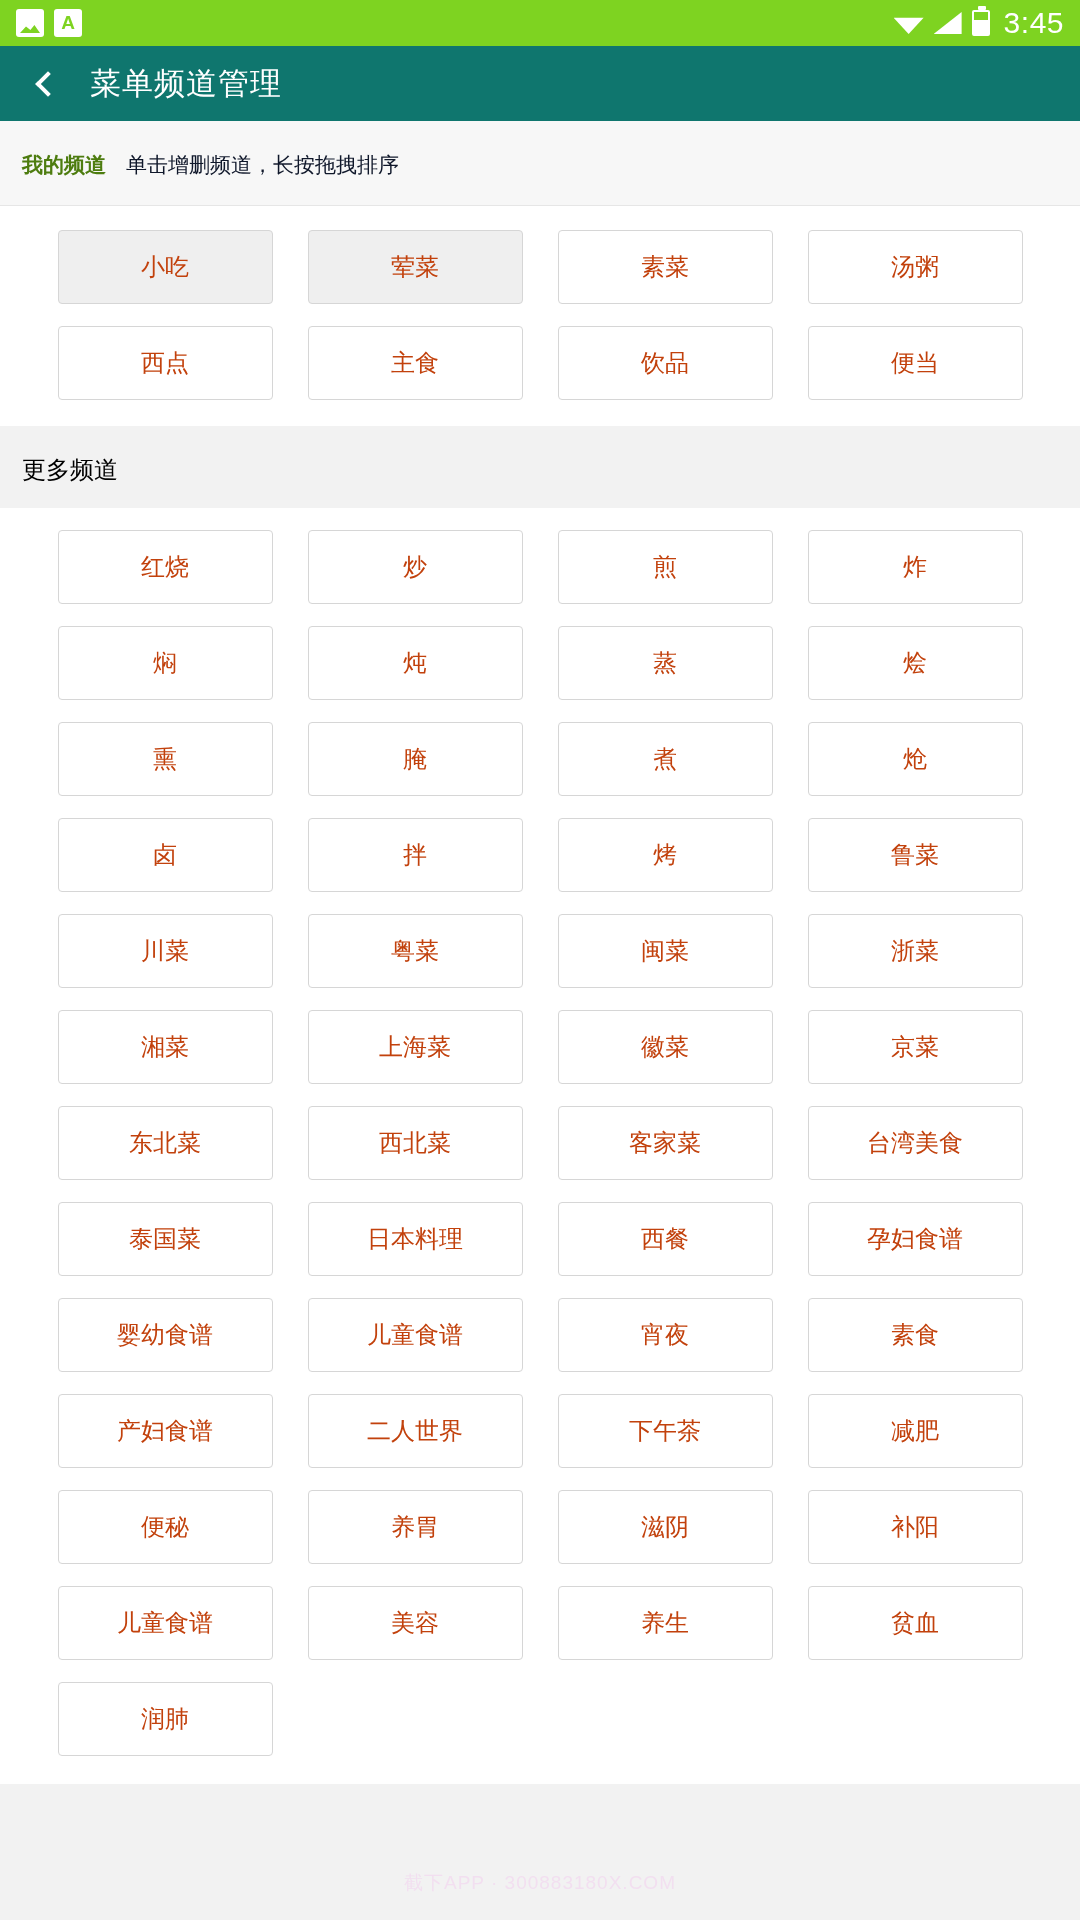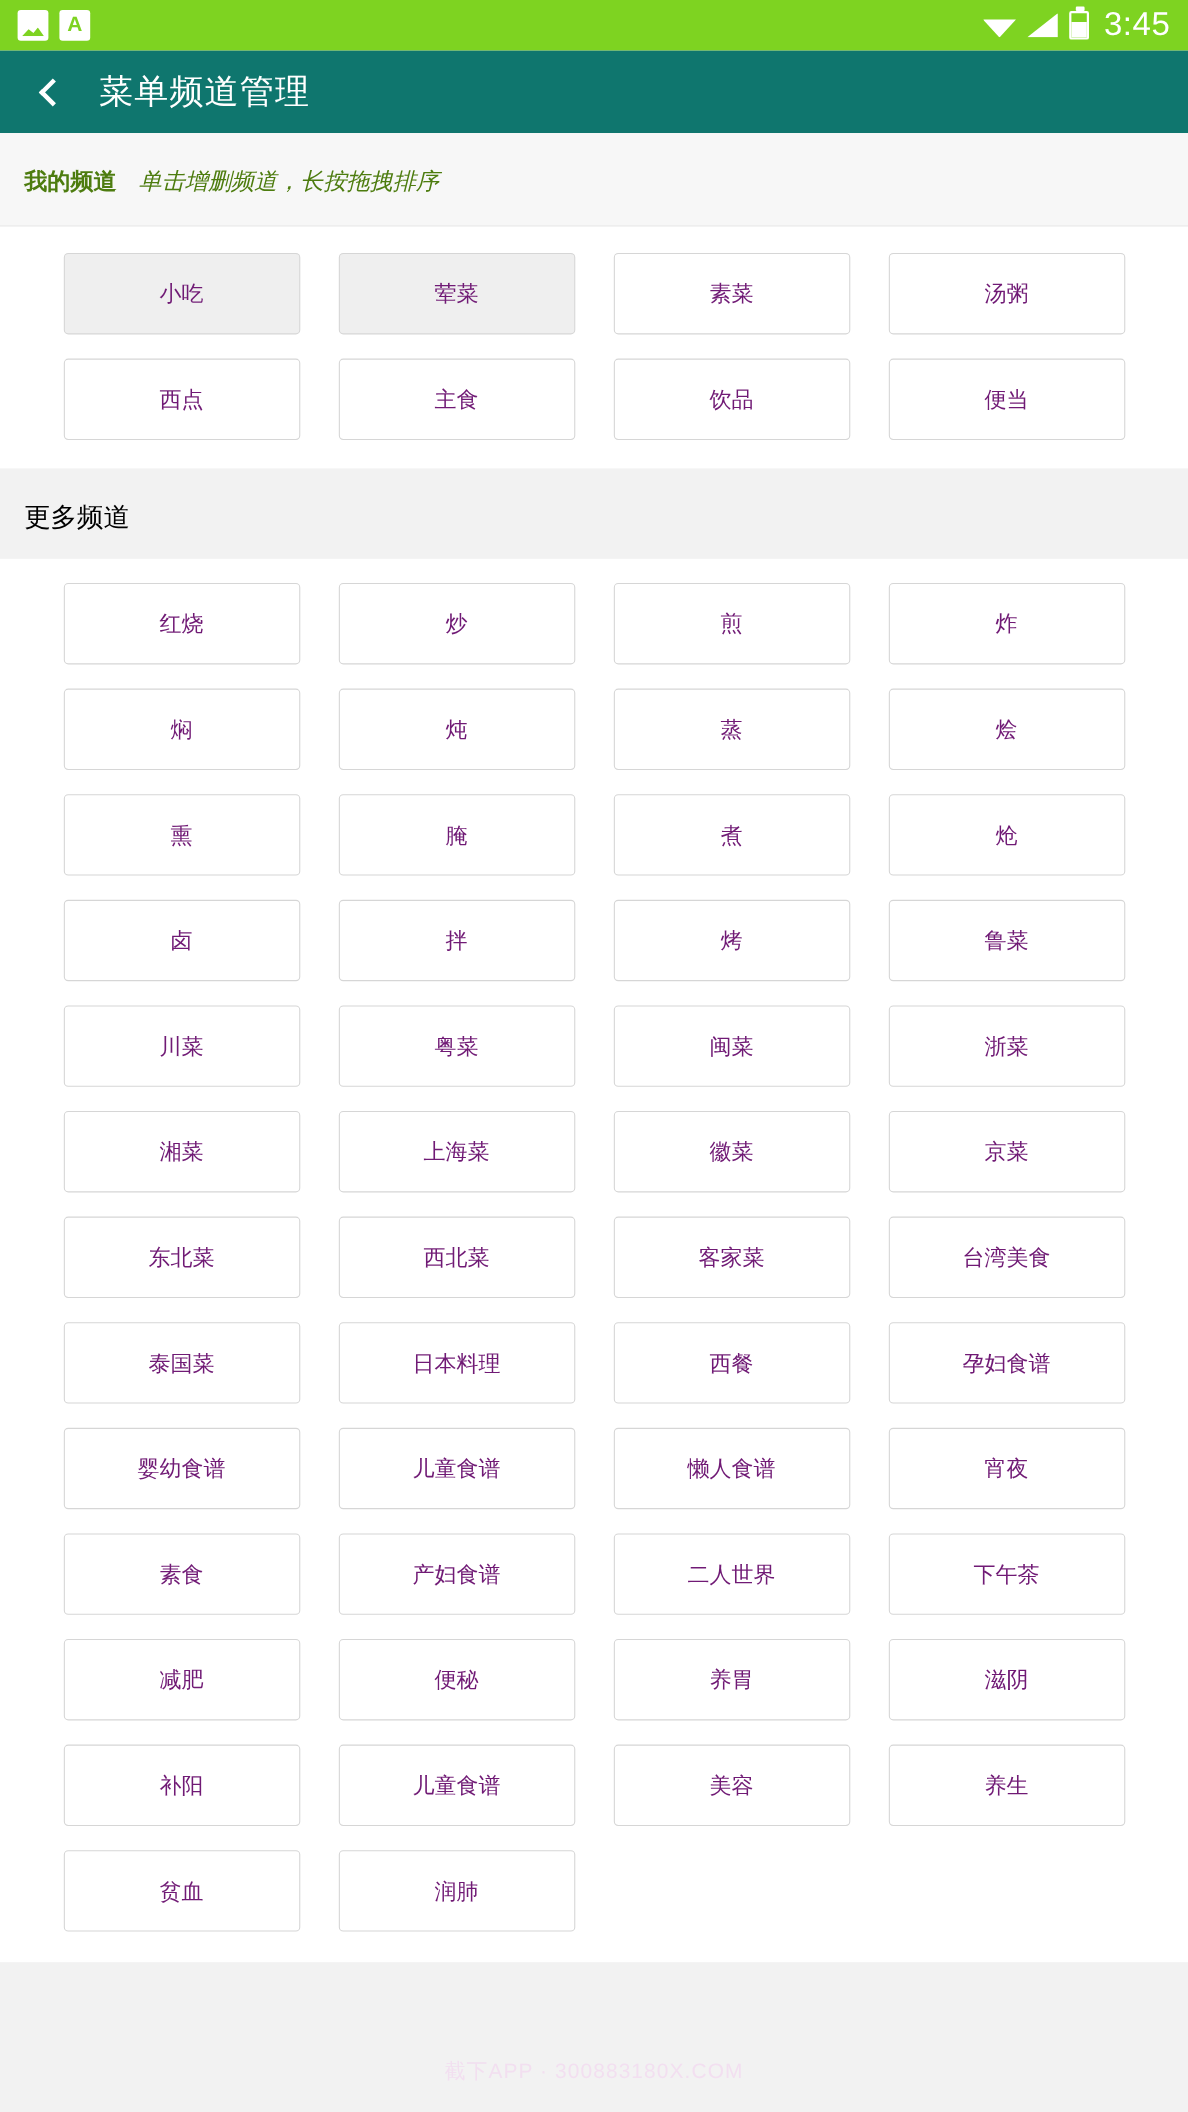--- a/index.html
+++ b/index.html
@@ -131,44 +131,43 @@
     align-items: baseline;
     border-bottom: 1px solid #e6e6e6;
   }
   .section-title {
     font-size: 21px;
     font-weight: bold;
     color: #4d7c0f;
   }
   .section-hint {
     font-size: 21px;
-    color: #4d7c0f;
+    color: #0f172a;
     margin-left: 20px;
-    font-style: italic;
   }
 
   .panel {
     background: #ffffff;
     padding: 24px 0 26px 0;
   }
   .grid {
     display: grid;
     grid-template-columns: repeat(4, 1fr);
     row-gap: 22px;
     padding: 0 40px;
     justify-items: center;
   }
   .chip {
     width: 215px;
     height: 74px;
     border: 1px solid #d6d6d6;
     border-radius: 4px;
     background: #ffffff;
-    color: #701a75;
-    font-size: 20px;
+    color: #c2410c;
+    font-size: 24px;
     display: flex;
     align-items: center;
     justify-content: center;
     cursor: pointer;
     user-select: none;
   }
   .chip.selected {
     background: #efefef;
   }
 
@@ -270,21 +269,20 @@
         <div class="chip">东北菜</div>
         <div class="chip">西北菜</div>
         <div class="chip">客家菜</div>
         <div class="chip">台湾美食</div>
         <div class="chip">泰国菜</div>
         <div class="chip">日本料理</div>
         <div class="chip">西餐</div>
         <div class="chip">孕妇食谱</div>
         <div class="chip">婴幼食谱</div>
         <div class="chip">儿童食谱</div>
-        <div class="chip">懒人食谱</div>
         <div class="chip">宵夜</div>
         <div class="chip">素食</div>
         <div class="chip">产妇食谱</div>
         <div class="chip">二人世界</div>
         <div class="chip">下午茶</div>
         <div class="chip">减肥</div>
         <div class="chip">便秘</div>
         <div class="chip">养胃</div>
         <div class="chip">滋阴</div>
         <div class="chip">补阳</div>

